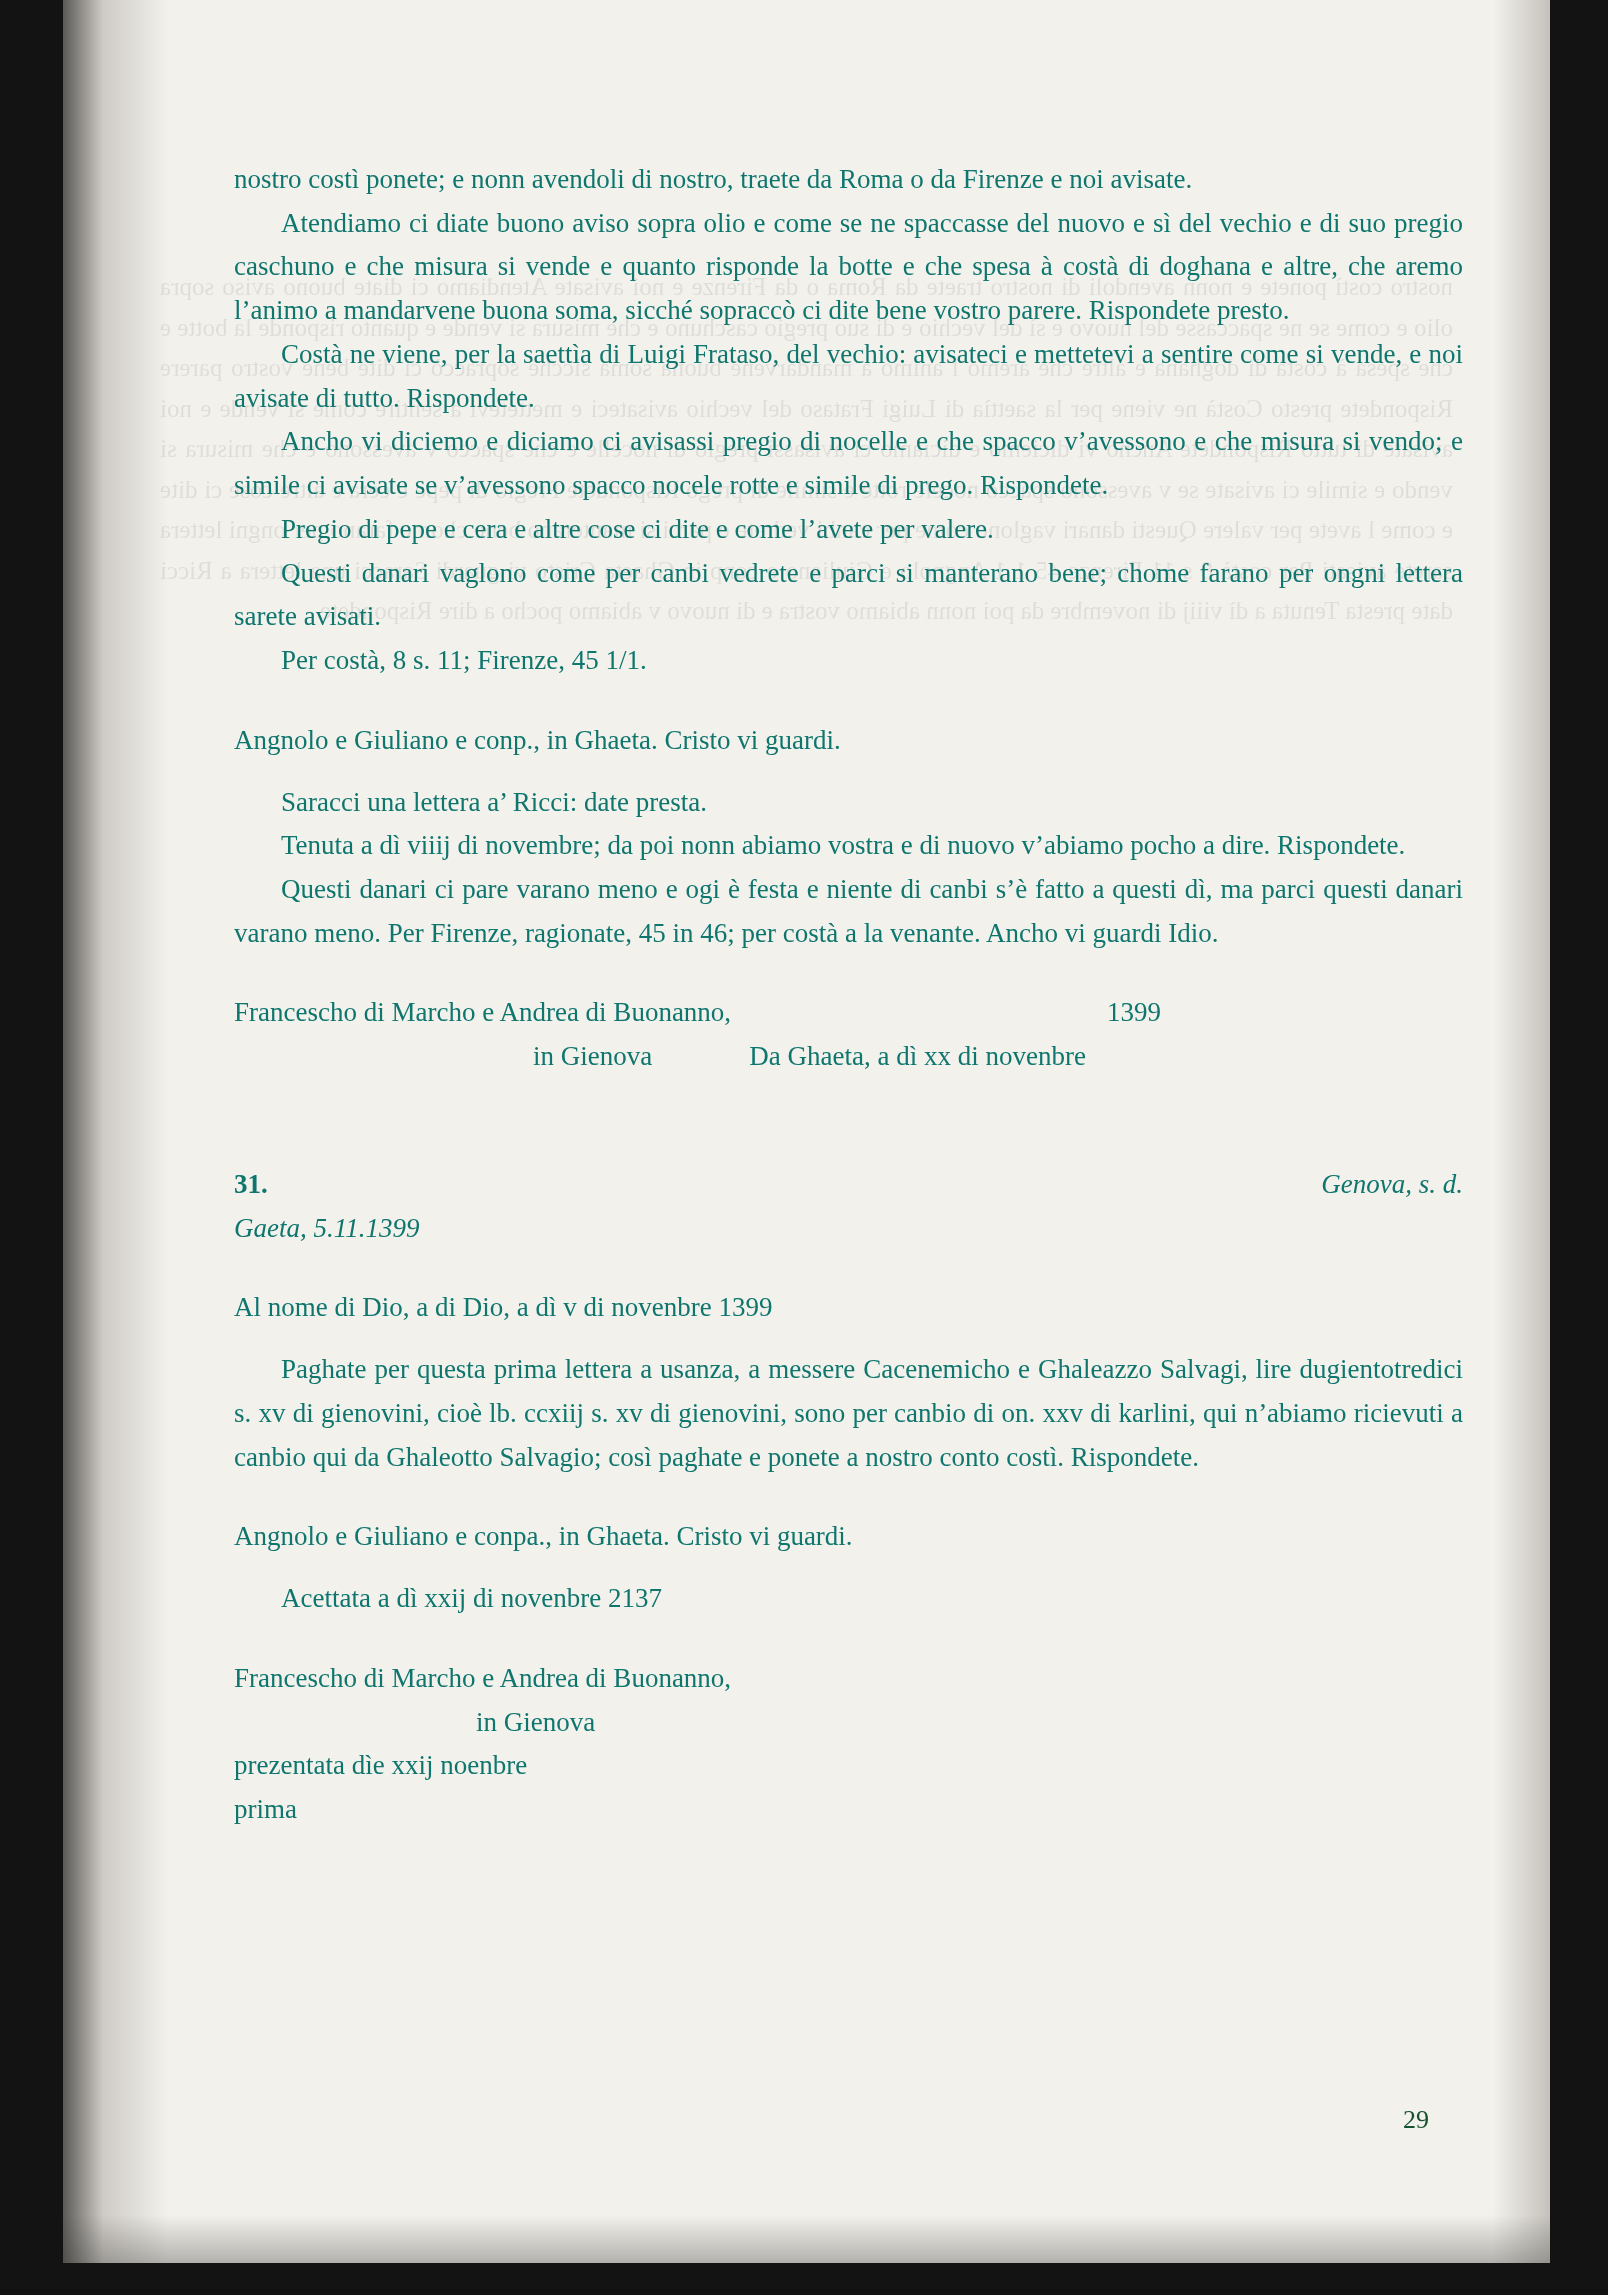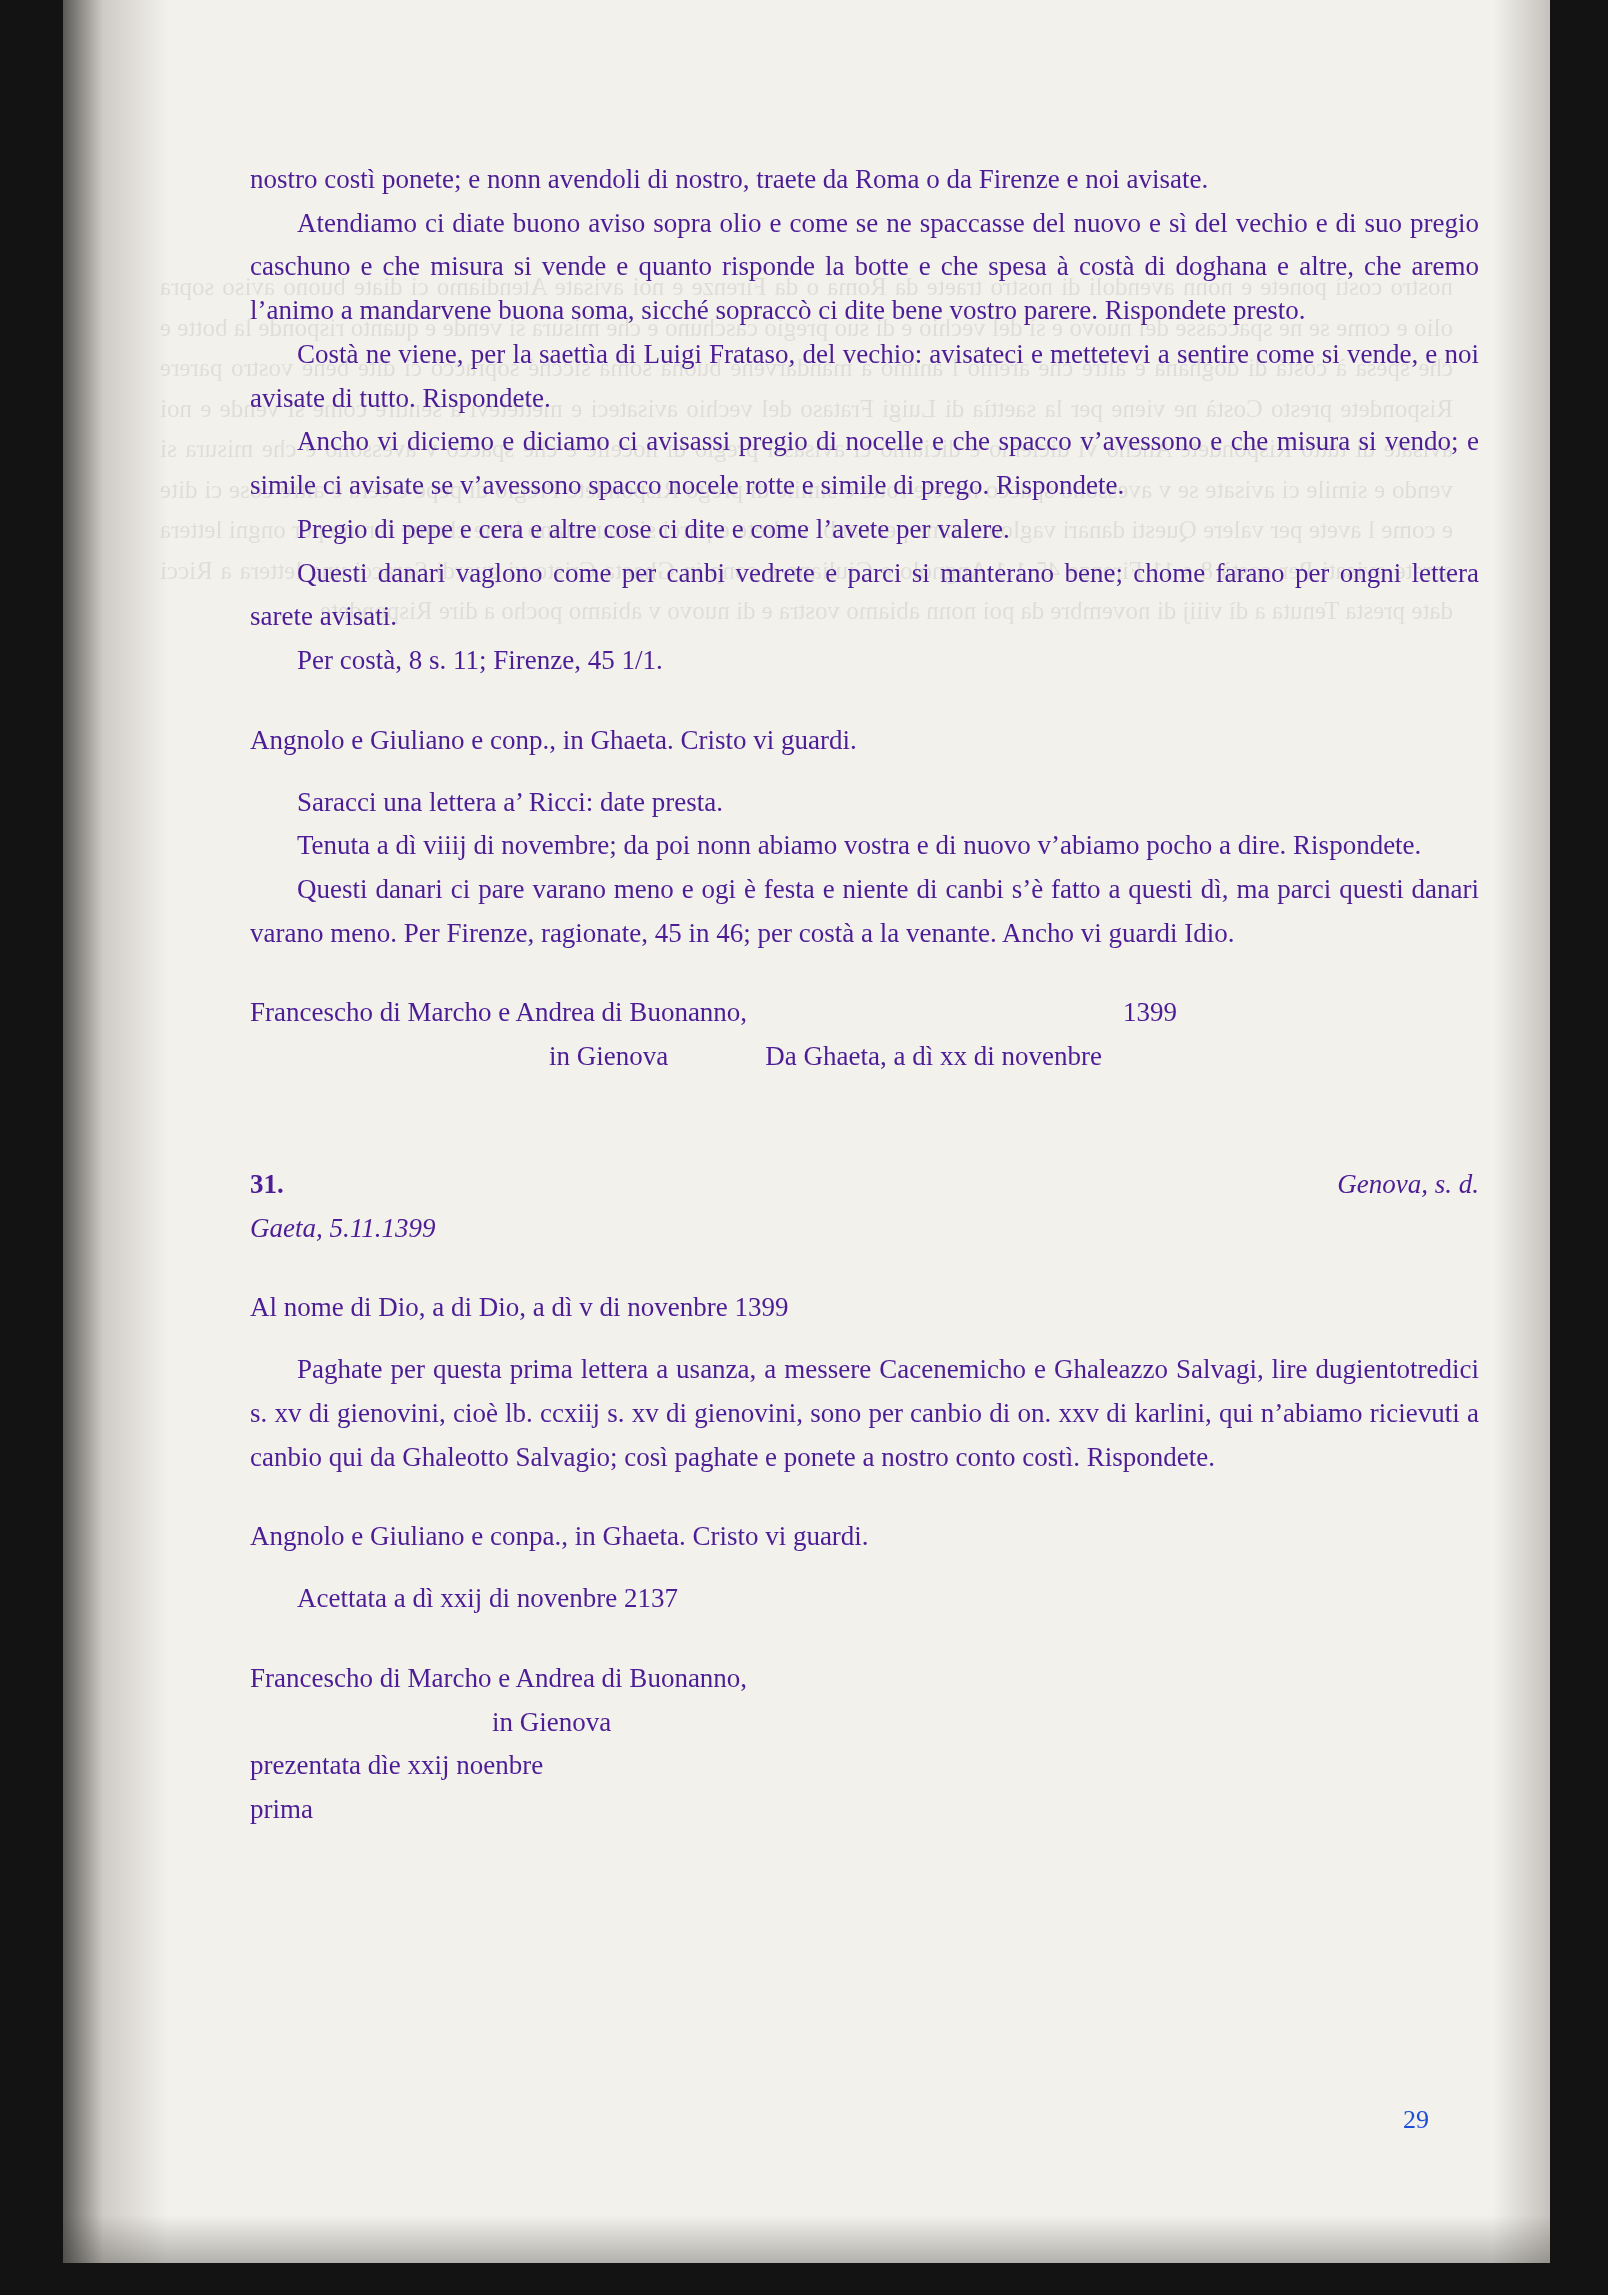--- a/index.html
+++ b/index.html
@@ -73,24 +73,24 @@
     font-size: 25px;
     line-height: 1.62;
     text-align: justify;
     pointer-events: none;
     filter: blur(0.5px);
   }
 
   
   #text-column {
     position: absolute;
-    left: 187px;
+    left: 171px;
     top: 158px;
     width: 1229px;
-    color: #4c1d95;
+    color: #0f766e;
     font-size: 27px;
     line-height: 1.62;
   }
 
   p.para {
     margin: 0;
     text-align: justify;
     text-indent: 47px;
   }
   p.noindent {
@@ -164,21 +164,21 @@
   .dk-gaeta {
     padding-left: 97px;
   }
 
   
   #folio {
     position: absolute;
     right: 121px;
     bottom: 128px;
     font-size: 26px;
-    color: #1d4ed8;
+    color: #14532d;
   }
 </style>
 </head>
 <body>
 
 <div id="scan-frame">
   <div id="page-sheet">
 
     <div id="bleed-through">nostro costì ponete e nonn avendoli di nostro traete da Roma o da Firenze e noi avisate Atendiamo ci diate buono aviso sopra olio e come se ne spaccasse del nuovo e sì del vechio e di suo pregio caschuno e che misura si vende e quanto risponde la botte e che spesa à costà di doghana e altre che aremo l animo a mandarvene buona soma sicché sopraccò ci dite bene vostro parere Rispondete presto Costà ne viene per la saettìa di Luigi Frataso del vechio avisateci e mettetevi a sentire come si vende e noi avisate di tutto Rispondete Ancho vi diciemo e diciamo ci avisassi pregio di nocelle e che spacco v avessono e che misura si vendo e simile ci avisate se v avessono spacco nocele rotte e simile di prego Rispondete Pregio di pepe e cera e altre cose ci dite e come l avete per valere Questi danari vaglono come per canbi vedrete e parci si manterano bene chome farano per ongni lettera sarete avisati Per costà 8 s 11 Firenze 45 1 1 Angnolo e Giuliano e conp in Ghaeta Cristo vi guardi Saracci una lettera a Ricci date presta Tenuta a dì viiij di novembre da poi nonn abiamo vostra e di nuovo v abiamo pocho a dire Rispondete</div>
 

